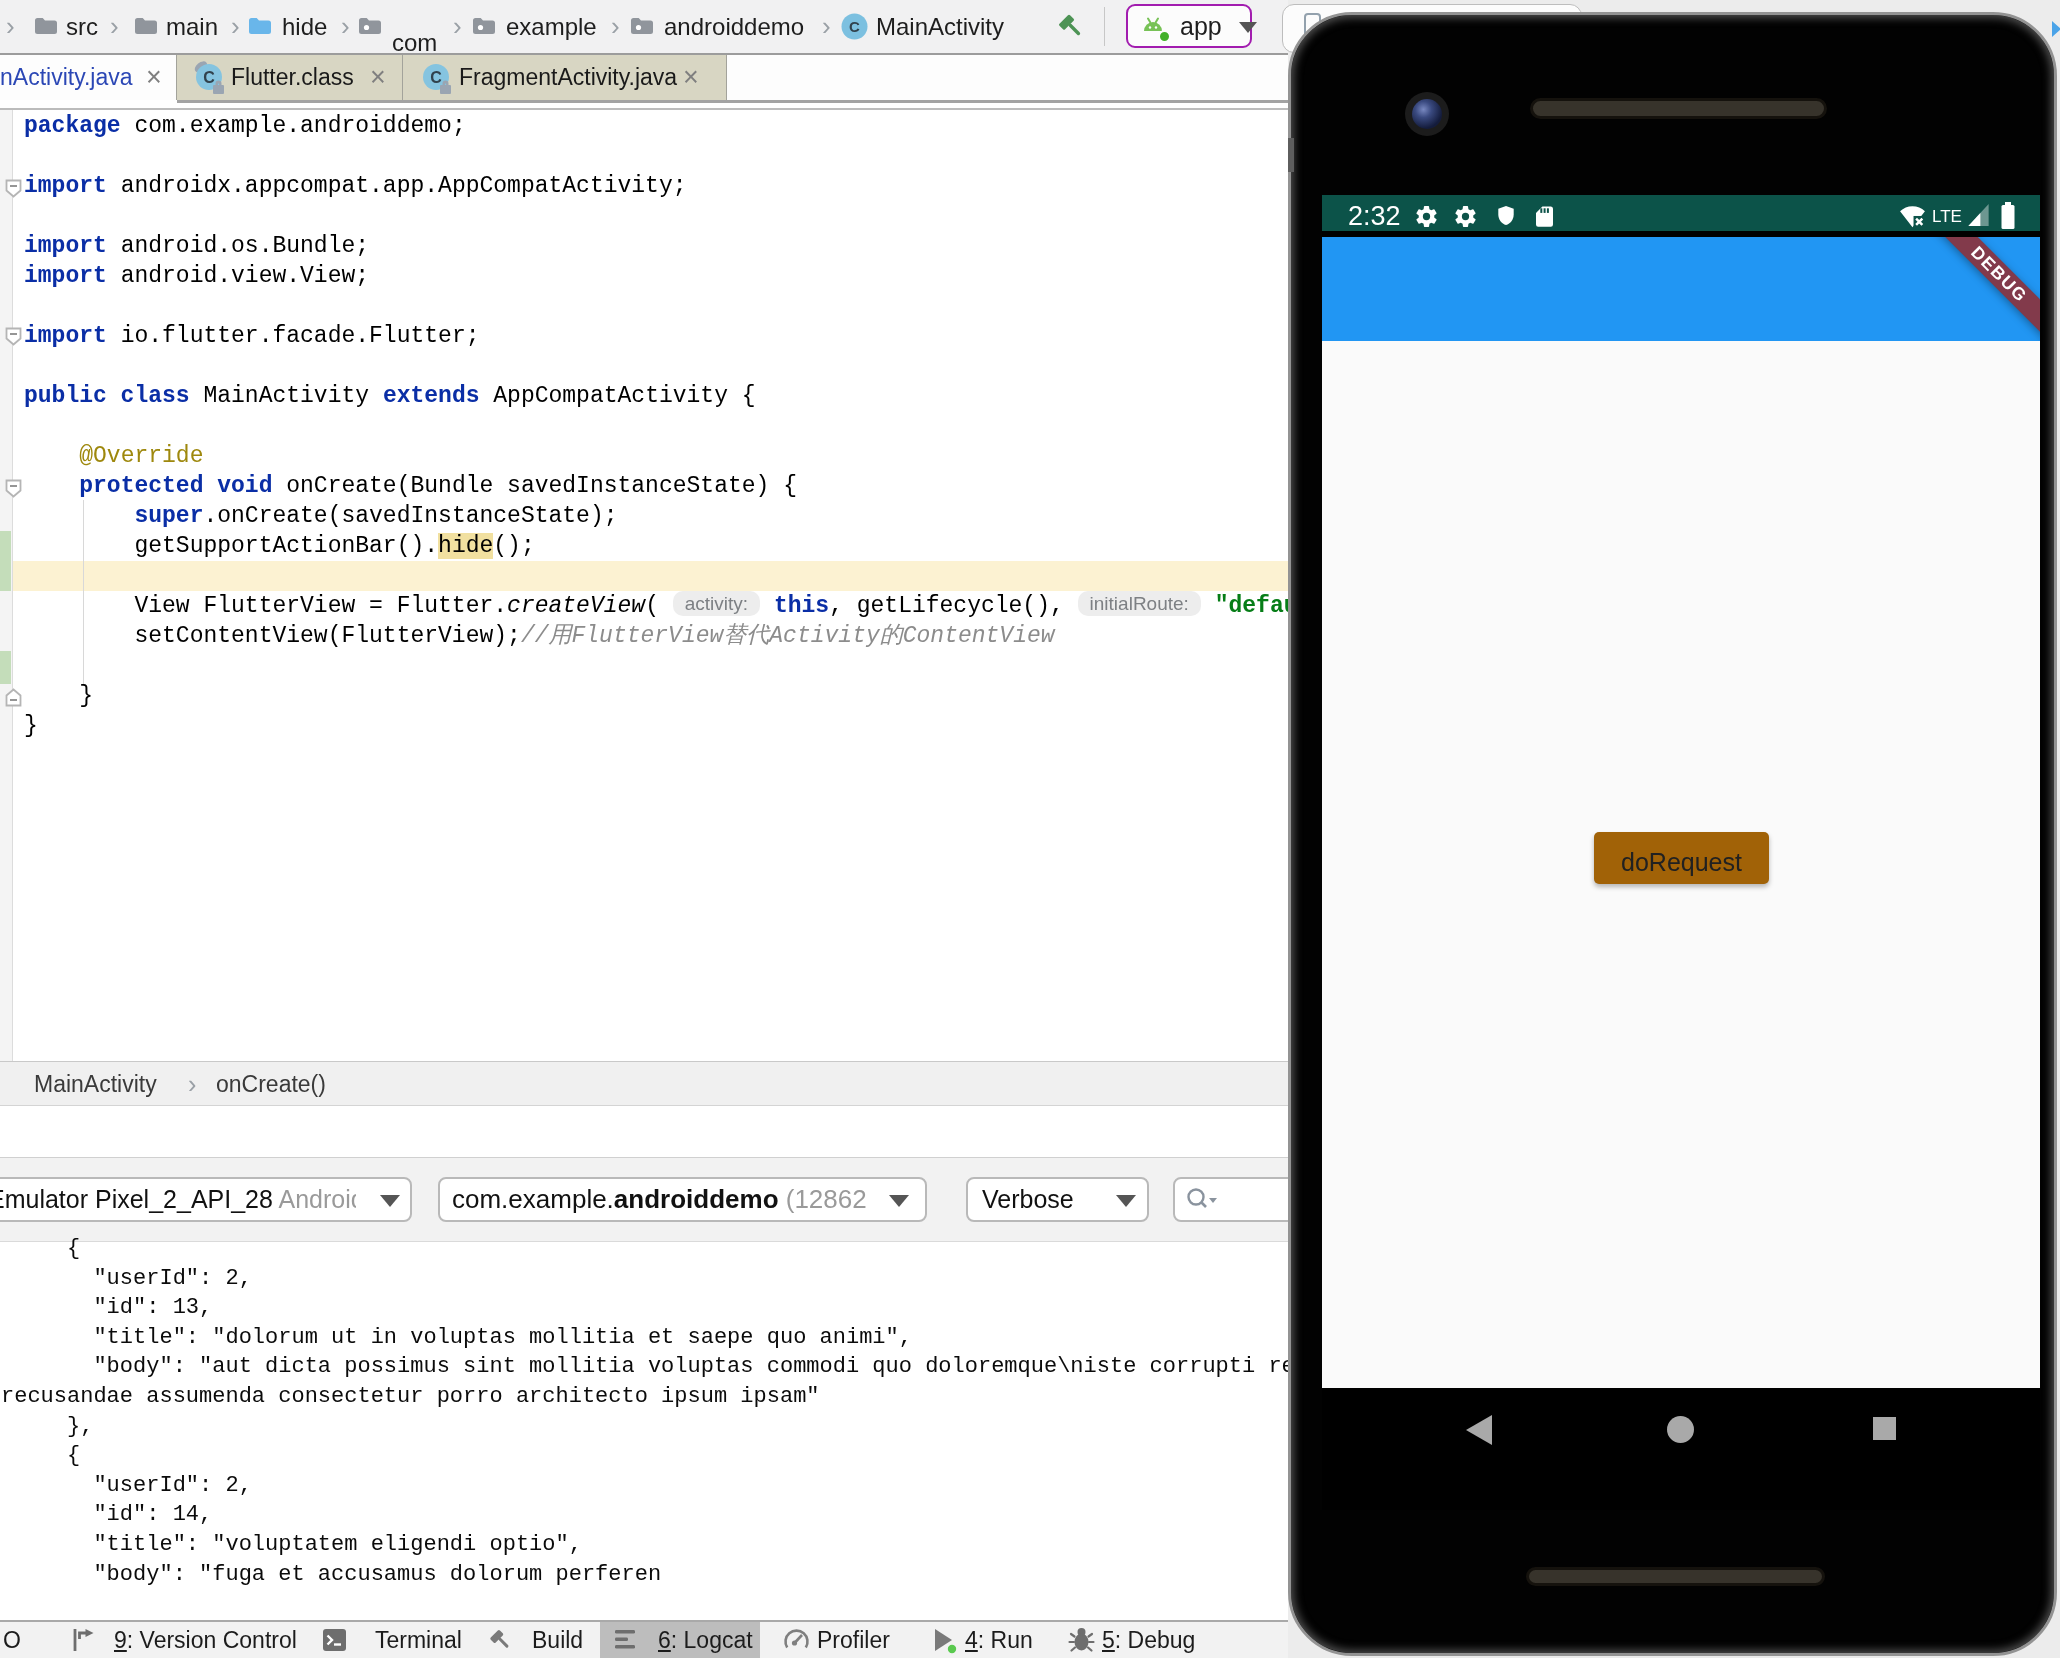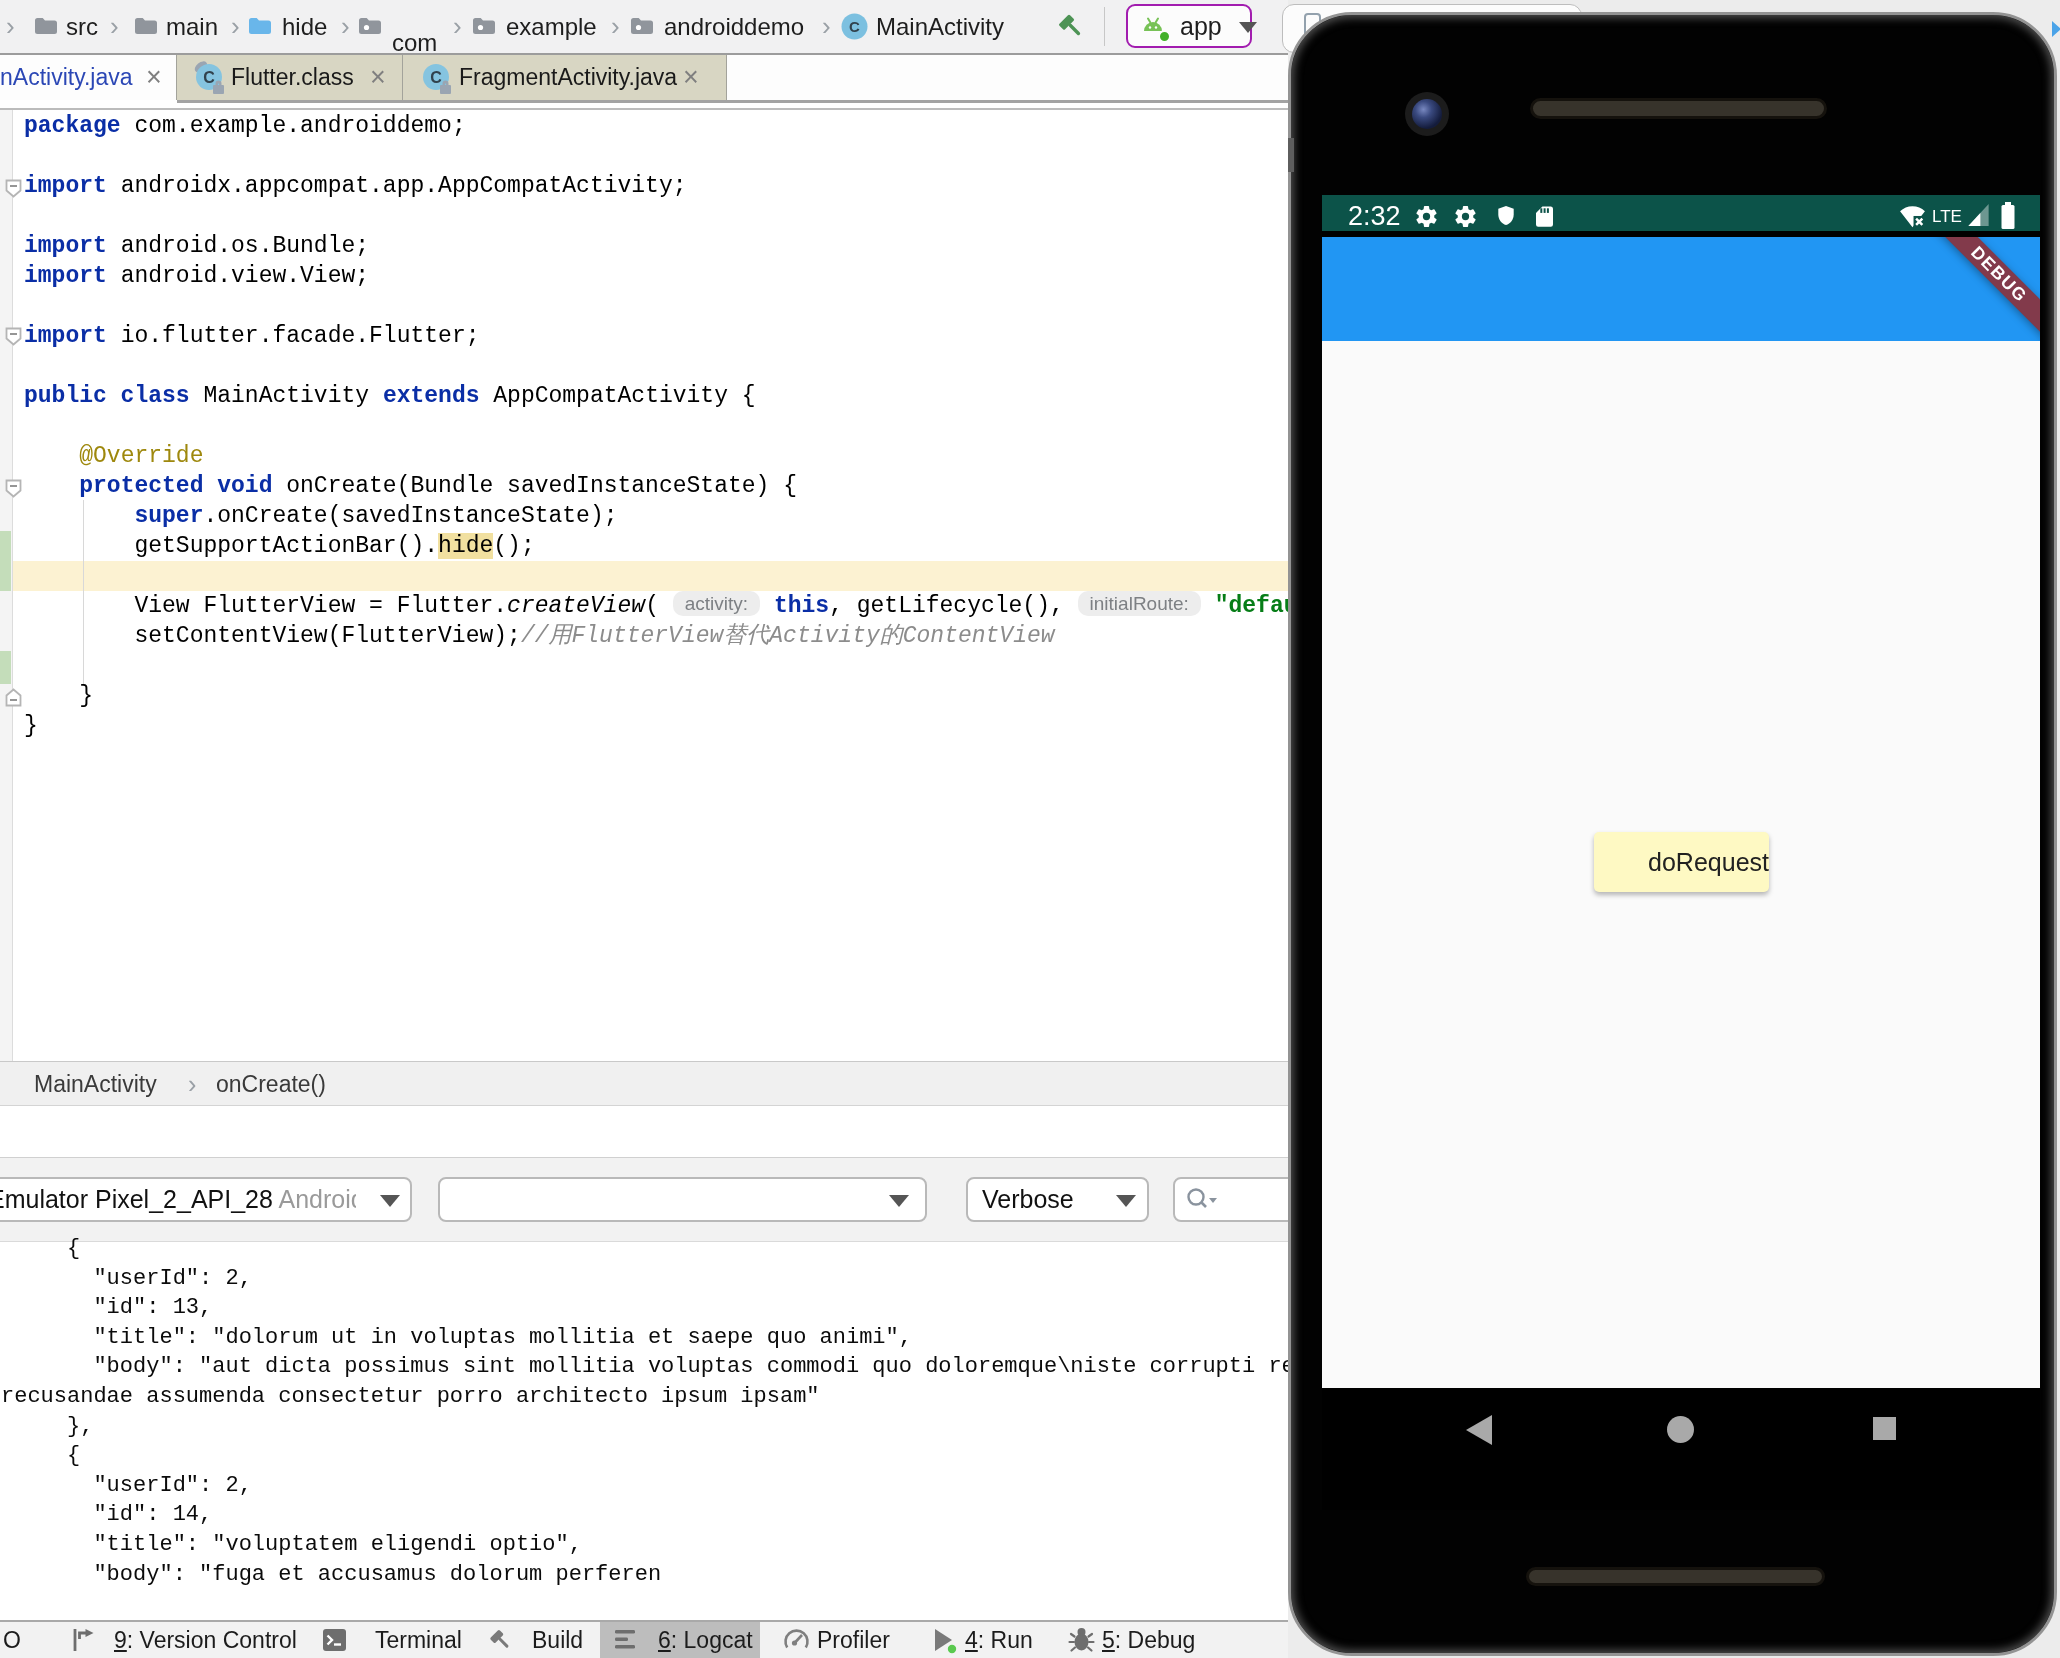--- a/index.html
+++ b/index.html
@@ -197,20 +197,21 @@
 <span class="abs" style="left:188px;top:1062px;font-size:25px;line-height:44px;color:#9aa0a6">›</span>
 <span class="abs" style="left:216px;top:1062px;font-size:23px;line-height:44px;color:#3a3a3a">onCreate()</span>
 
 <div class="abs" style="left:0;top:1157px;width:2060px;height:85px;background:#f2f2f2;border-top:1px solid #d0d0d0;border-bottom:1px solid #dadada"></div>
 <div id="toolbar">
 <div class="abs" style="left:-70px;top:1177px;width:482px;height:45px;background:#fff;border:2px solid #b9b9b9;border-radius:8px">
   <div class="abs" style="left:56px;top:0;width:368px;height:41px;overflow:hidden;font-size:25px;line-height:41px;white-space:nowrap;color:#111">Emulator Pixel_2_API_28 <span style="color:#9a9a9a">Android 9</span></div>
   <div class="abs" style="left:448px;top:16px;width:0;height:0;border-left:10px solid transparent;border-right:10px solid transparent;border-top:12px solid #555"></div>
 </div>
 <div class="abs" style="left:438px;top:1177px;width:489px;height:45px;background:#fff;border:2px solid #b9b9b9;border-radius:8px">
+  <div class="abs" style="left:12px;top:0;width:428px;height:41px;overflow:hidden;font-size:26px;line-height:41px;white-space:nowrap;color:#111">com.example.<b>androiddemo</b> <span style="color:#9a9a9a">(12862</span></div>
   <div class="abs" style="left:449px;top:16px;width:0;height:0;border-left:10px solid transparent;border-right:10px solid transparent;border-top:12px solid #555"></div>
 </div>
 <div class="abs" style="left:966px;top:1177px;width:183px;height:45px;background:#fff;border:2px solid #b9b9b9;border-radius:8px">
   <span class="abs" style="left:14px;top:0;font-size:25px;line-height:41px;color:#111">Verbose</span>
   <div class="abs" style="left:148px;top:16px;width:0;height:0;border-left:10px solid transparent;border-right:10px solid transparent;border-top:12px solid #555"></div>
 </div>
 <div class="abs" style="left:1173px;top:1177px;width:180px;height:45px;background:#fff;border:2px solid #b9b9b9;border-radius:8px">
   <div class="abs" style="left:10px;top:7px">
         <svg width="36" height="28" viewBox="0 0 36 28">
           <circle cx="11" cy="11" r="7.5" fill="none" stroke="#8a939e" stroke-width="2.4"></circle>
@@ -361,19 +362,19 @@
           <svg width="14" height="27" viewBox="0 0 14 27">
             <rect x="4" y="0" width="6" height="4" fill="#fff"></rect>
             <rect x="0.5" y="3" width="13" height="24" rx="1.5" fill="#fff"></rect>
           </svg>
         </div>
     </div>
     <div class="abs" style="left:0;top:42px;width:718px;height:104px;background:#2196f3;overflow:hidden">
       <div class="abs" style="left:567px;top:26px;width:220px;height:23px;background:#823a4b;transform:rotate(45deg);box-shadow:0 2px 8px rgba(0,0,0,.35);text-align:center"><span style="font-size:17.5px;line-height:23px;color:#fff;font-weight:bold;letter-spacing:1.5px">DEBUG</span></div>
     </div>
     <div class="abs" style="left:0;top:146px;width:718px;height:1047px;background:#fafafa"></div>
-    <div class="abs" style="left:272px;top:637px;width:175px;height:60px;background:#fef9c3;border-radius:5px;box-shadow:0 3px 5px rgba(0,0,0,.28);text-align:right"><span style="font-size:25px;line-height:60px;color:#212121;font-weight:500">doRequest</span></div>
+    <div class="abs" style="left:272px;top:637px;width:175px;height:52px;background:#a16207;border-radius:5px;box-shadow:0 3px 5px rgba(0,0,0,.28);text-align:center"><span style="font-size:25px;line-height:60px;color:#212121;font-weight:500">doRequest</span></div>
     <div class="abs" style="left:144px;top:1220px;width:0;height:0;border-top:15px solid transparent;border-bottom:15px solid transparent;border-right:26px solid #a9a9a9"></div>
     <div class="abs" style="left:345px;top:1221px;width:27px;height:27px;border-radius:50%;background:#a9a9a9"></div>
     <div class="abs" style="left:551px;top:1222px;width:23px;height:23px;background:#a9a9a9"></div>
   </div>
 </div>
 <div class="abs" style="left:2052px;top:21px;width:0;height:0;border-top:8px solid transparent;border-bottom:8px solid transparent;border-left:9px solid #4aa3e8"></div>
 
 </body></html>

